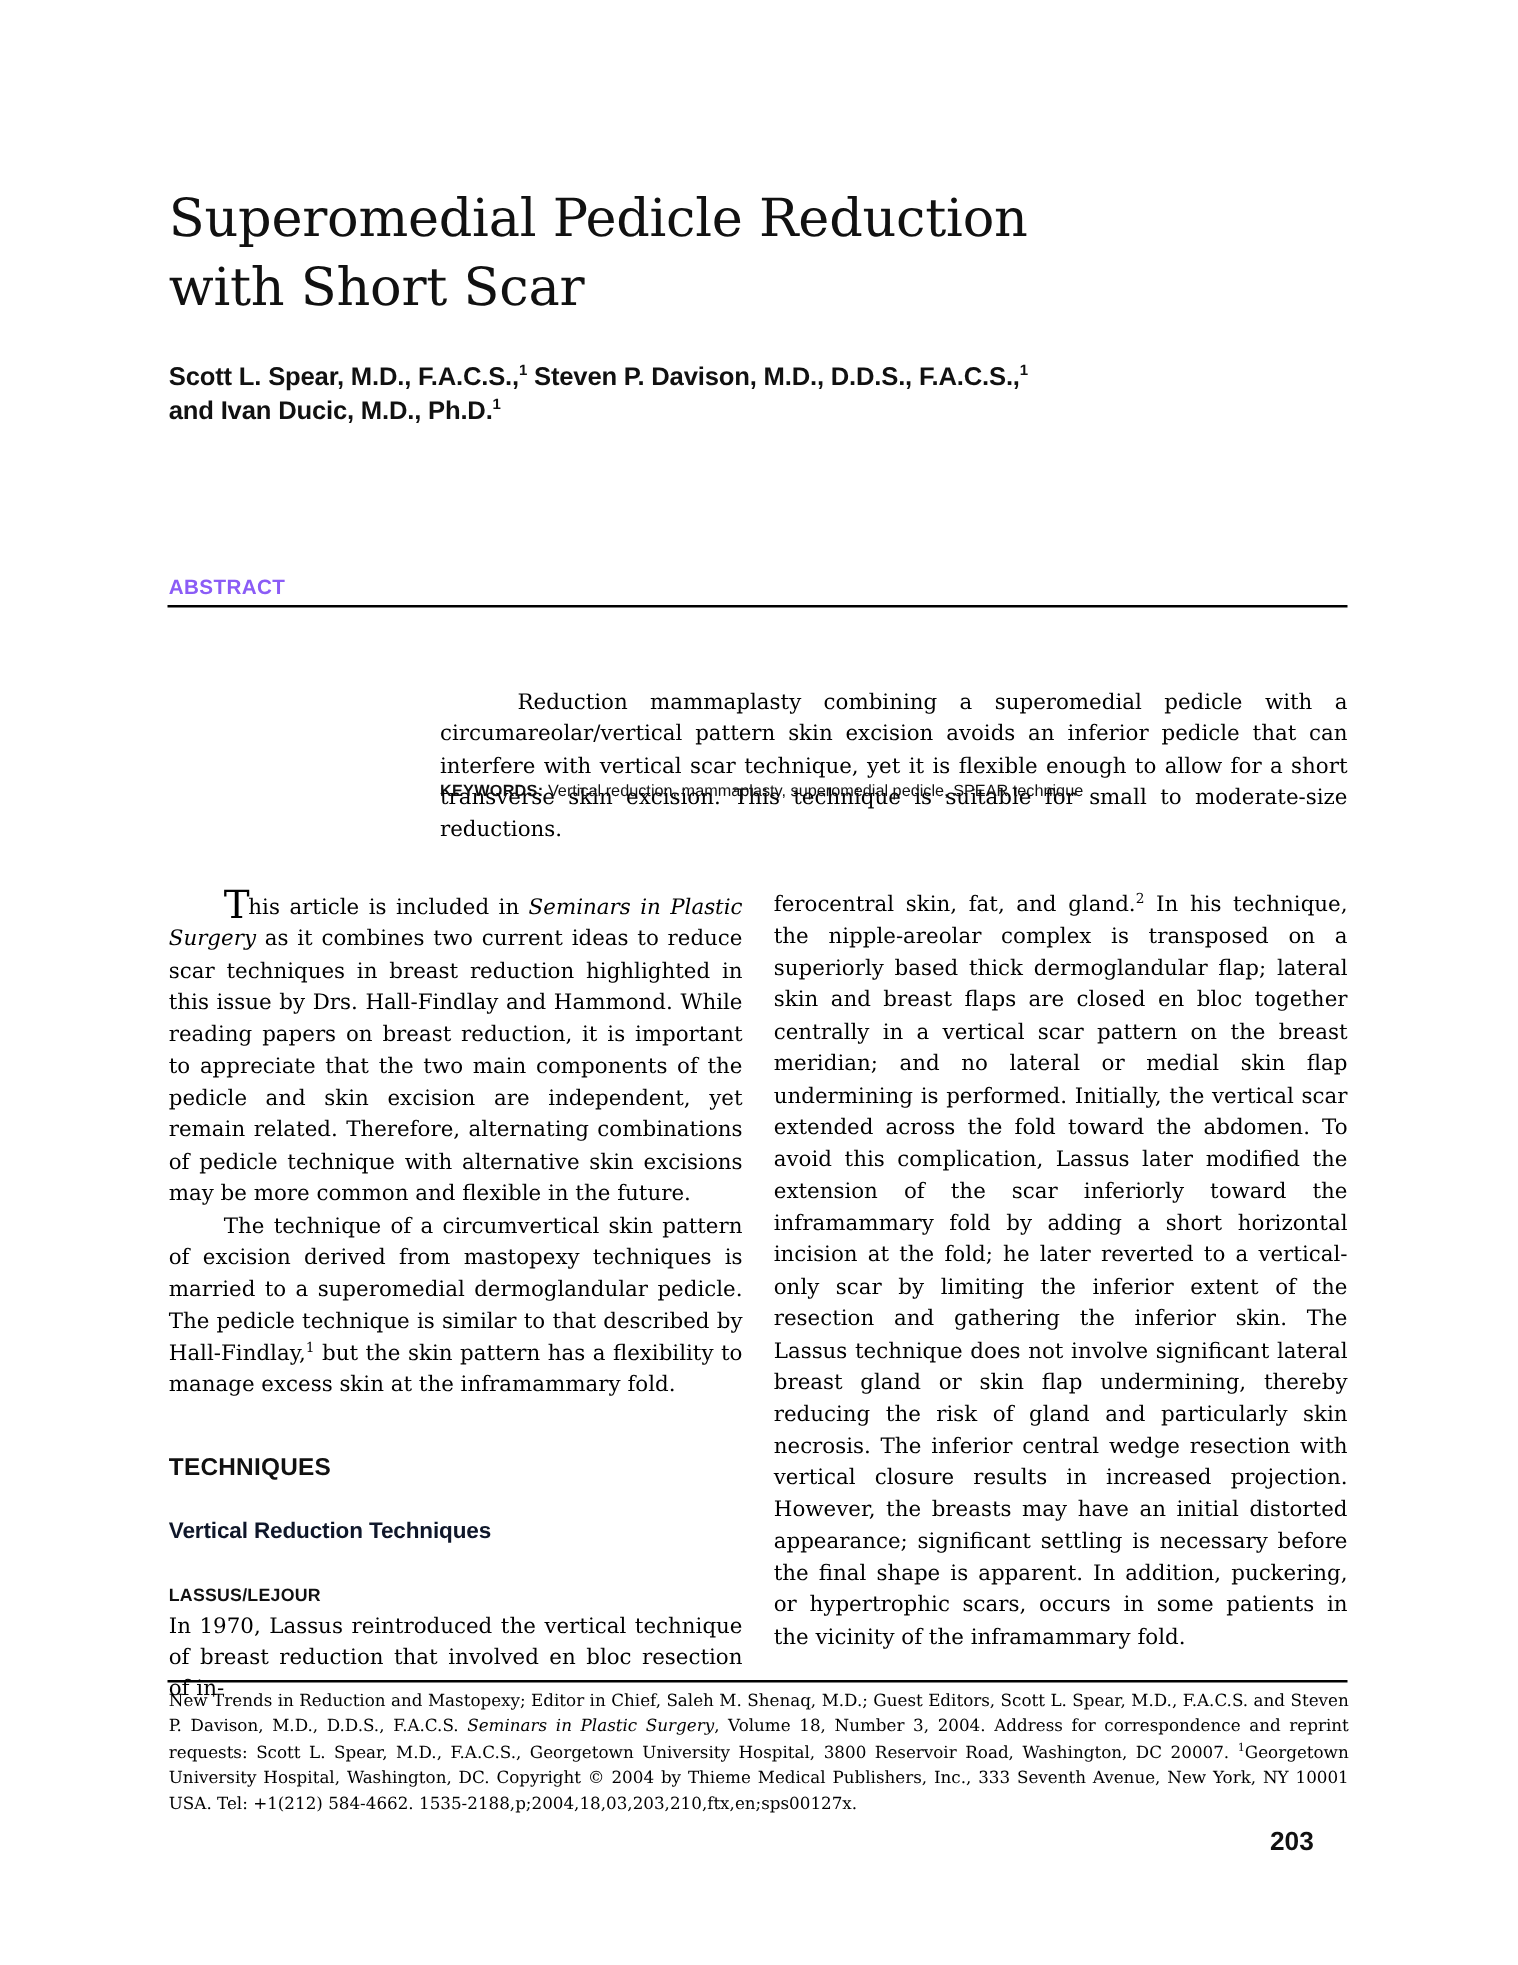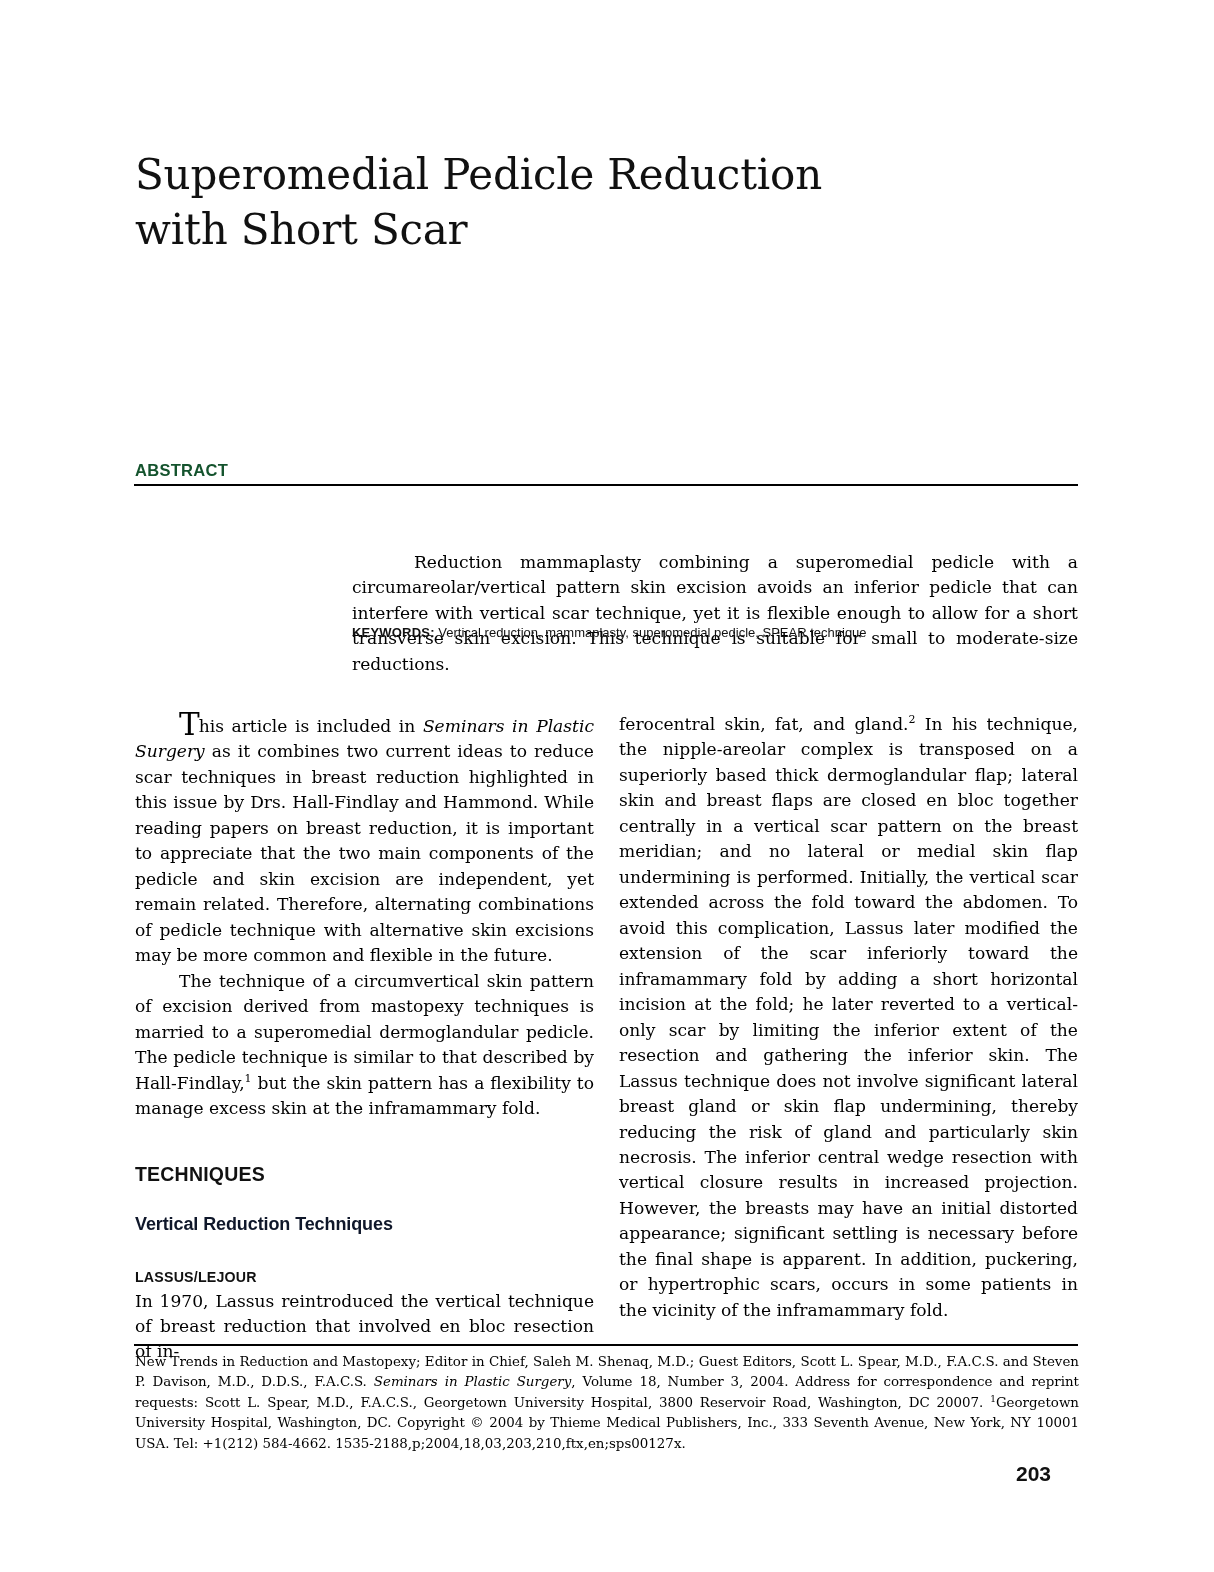--- a/index.html
+++ b/index.html
@@ -55,21 +55,21 @@
 
   
   .abstract-label {
     position: absolute;
     left: 135px;
     top: 461px;
     font-family: "Liberation Sans", sans-serif;
     font-size: 16.5px;
     font-weight: bold;
     letter-spacing: 0.3px;
-    color: #14532d;
+    color: #8b5cf6;
   }
   .rule-abstract {
     position: absolute;
     left: 134px;
     top: 484px;
     width: 944px;
     height: 2.2px;
     background: #000000;
   }
   .abstract-body {
@@ -211,20 +211,24 @@
 </head>
 <body>
 
 <div class="page">
 
   <div class="title">
     <div>Superomedial Pedicle Reduction</div>
     <div>with Short Scar</div>
   </div>
 
+  <div class="authors">
+    <span>Scott L. Spear, M.D., F.A.C.S.,</span><sup>1</sup><span> Steven P. Davison, M.D., D.D.S., F.A.C.S.,</span><sup>1</sup><br>
+    <span>and Ivan Ducic, M.D., Ph.D.</span><sup>1</sup>
+  </div>
 
   <div class="abstract-label">ABSTRACT</div>
   <div class="rule-abstract"></div>
   <div class="abstract-body">Reduction mammaplasty combining a superomedial pedicle with a circumareolar/vertical pattern skin excision avoids an inferior pedicle that can interfere with vertical scar technique, yet it is flexible enough to allow for a short transverse skin excision. This technique is suitable for small to moderate-size reductions.</div>
 
   <div class="keywords">
     <span class="kw-label">KEYWORDS:</span>
     <span>Vertical reduction, mammaplasty, superomedial pedicle, SPEAR technique</span>
   </div>
 

